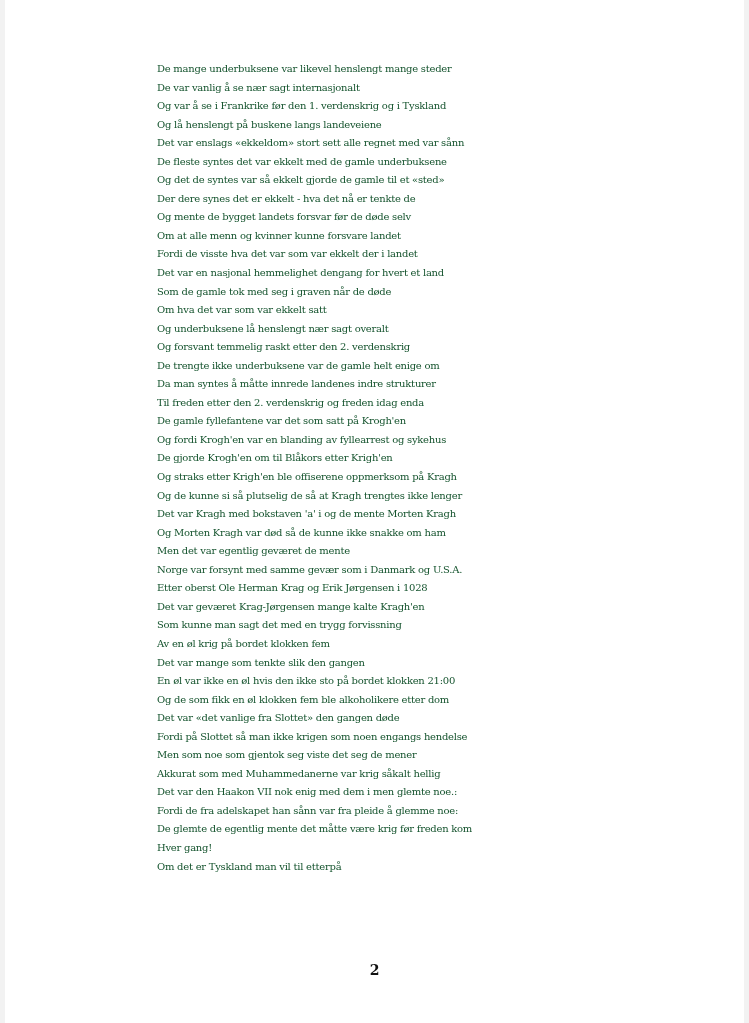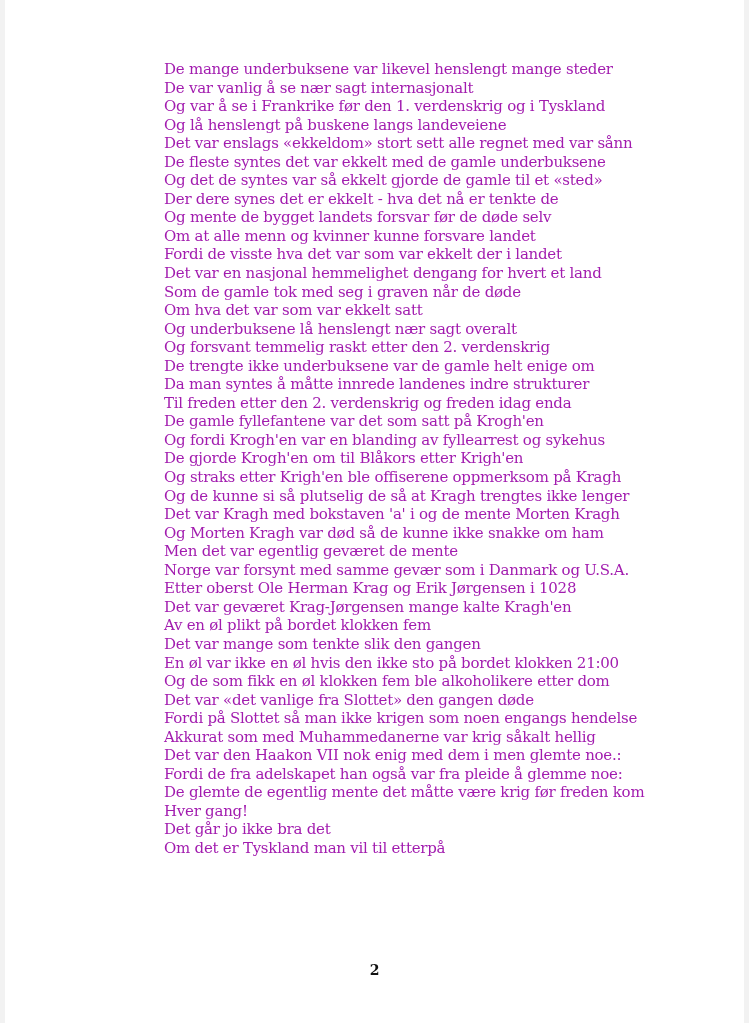--- a/index.html
+++ b/index.html
@@ -17,27 +17,27 @@
     .page {
       position: absolute;
       left: 5px;
       top: 0;
       width: 739px;
       height: 1023px;
       background: #ffffff;
     }
     .poem {
       position: absolute;
-      left: 159px;
+      left: 152px;
       top: 60px;
       margin: 0;
       padding: 0;
       list-style: none;
-      color: #a21caf;
-      font-size: 15px;
+      color: #14532d;
+      font-size: 10px;
       line-height: 18.55px;
       letter-spacing: -0.25px;
       white-space: nowrap;
     }
     .poem li {
       margin: 0;
       padding: 0;
       height: 18.55px;
     }
     .page-number {
@@ -79,28 +79,29 @@
       <li>Og fordi Krogh'en var en blanding av fyllearrest og sykehus</li>
       <li>De gjorde Krogh'en om til Blåkors etter Krigh'en</li>
       <li>Og straks etter Krigh'en ble offiserene oppmerksom på Kragh</li>
       <li>Og de kunne si så plutselig de så at Kragh trengtes ikke lenger</li>
       <li>Det var Kragh med bokstaven 'a' i og de mente Morten Kragh</li>
       <li>Og Morten Kragh var død så de kunne ikke snakke om ham</li>
       <li>Men det var egentlig geværet de mente</li>
       <li>Norge var forsynt med samme gevær som i Danmark og U.S.A.</li>
       <li>Etter oberst Ole Herman Krag og Erik Jørgensen i 1028</li>
       <li>Det var geværet Krag-Jørgensen mange kalte Kragh'en</li>
-      <li>Av en øl plikt på bordet klokken fem</li>
+      <li>Som kunne man sagt det med en trygg forvissning</li>
+      <li>Av en øl krig på bordet klokken fem</li>
       <li>Det var mange som tenkte slik den gangen</li>
       <li>En øl var ikke en øl hvis den ikke sto på bordet klokken 21:00</li>
       <li>Og de som fikk en øl klokken fem ble alkoholikere etter dom</li>
       <li>Det var «det vanlige fra Slottet» den gangen døde</li>
       <li>Fordi på Slottet så man ikke krigen som noen engangs hendelse</li>
+      <li>Men som noe som gjentok seg viste det seg de mener</li>
       <li>Akkurat som med Muhammedanerne var krig såkalt hellig</li>
       <li>Det var den Haakon VII nok enig med dem i men glemte noe.:</li>
-      <li>Fordi de fra adelskapet han også var fra pleide å glemme noe:</li>
+      <li>Fordi de fra adelskapet han sånn var fra pleide å glemme noe:</li>
       <li>De glemte de egentlig mente det måtte være krig før freden kom</li>
       <li>Hver gang!</li>
-      <li>Det går jo ikke bra det</li>
       <li>Om det er Tyskland man vil til etterpå</li>
     </ul>
   <div class="page-number">2</div>
 </div>
 
 </body></html>

